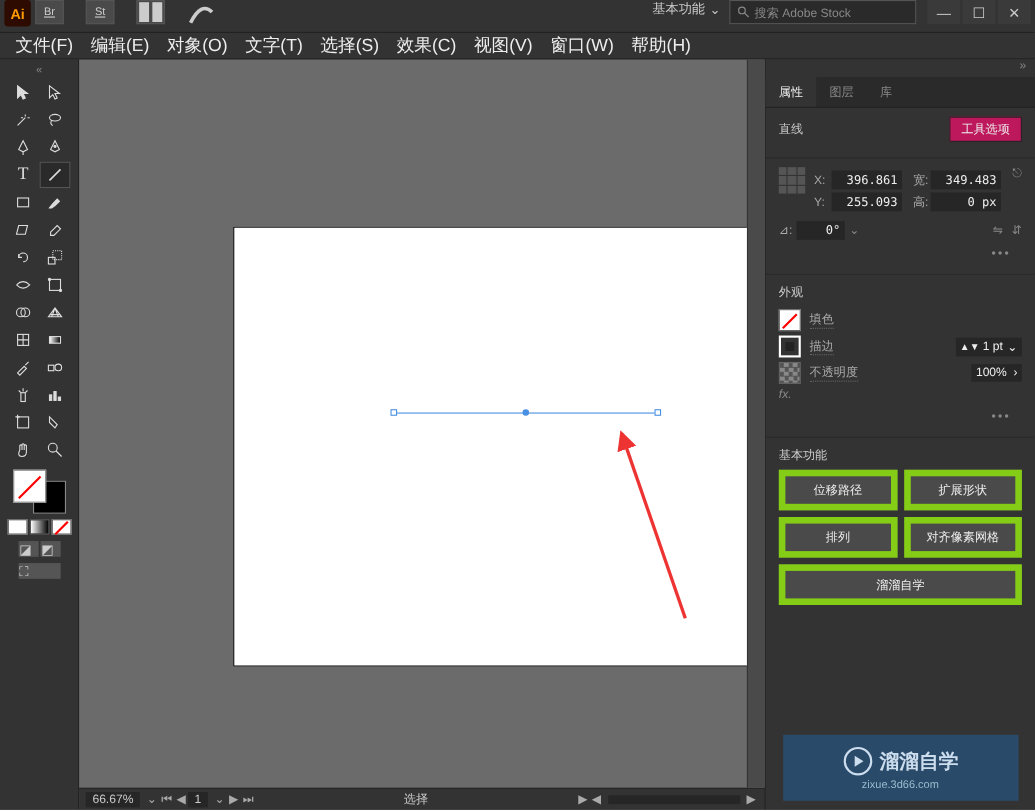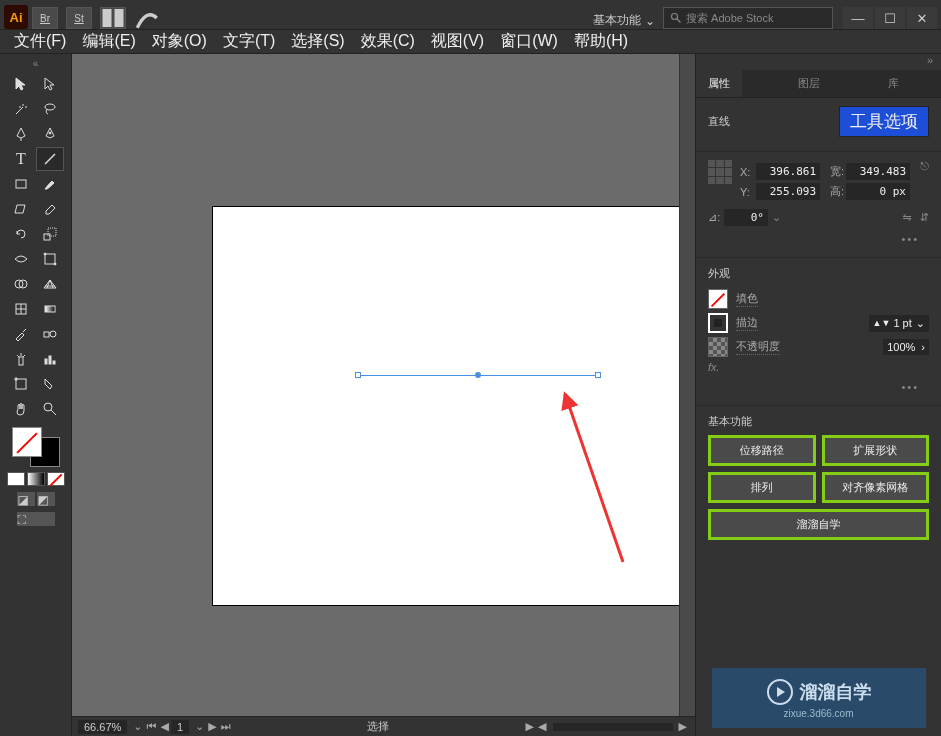--- a/index.html
+++ b/index.html
@@ -1,22 +1,22 @@
 <!DOCTYPE html>
 <html><head>
 <meta charset="utf-8">
 <style>
   * { box-sizing: border-box; margin: 0; padding: 0; font-family: "Microsoft YaHei", "SimSun", sans-serif; }
   body { background: #4a4a4a; width: 941px; height: 736px; overflow: hidden; color: #ccc; font-size: 12px; }
   .app { display: flex; flex-direction: column; height: 100%; background: #333; }
 
   
-  .titlebar { height: 30px; background: #333; display: flex; align-items: flex-end; padding: 0 4px; border-bottom: 1px solid #222; }
+  .titlebar { height: 30px; background: #333; display: flex; align-items: flex-start; padding: 0 4px; border-bottom: 1px solid #222; }
   .titlebar .ai-logo { width: 24px; height: 24px; background: #2d0b00; color: #ff9a00; font-weight: bold; font-size: 13px; display: flex; align-items: center; justify-content: center; border-radius: 3px; margin-right: 4px; }
-  .titlebar .tb-btn { width: 26px; height: 22px; background: #4a4a4a; margin-right: 8px; display: flex; align-items: center; justify-content: center; font-size: 10px; color: #ccc; border: 1px solid #555; text-decoration: underline; }
+  .titlebar .tb-btn { width: 26px; height: 22px; background: #4a4a4a; margin-right: 20px; display: flex; align-items: center; justify-content: center; font-size: 10px; color: #ccc; border: 1px solid #555; text-decoration: underline; }
   .titlebar .spacer { flex: 1; }
   .workspace-drop { font-size: 12px; color: #ccc; margin-right: 8px; display: flex; align-items: center; cursor: pointer; }
   .workspace-drop::after { content: " ⌄"; margin-left: 4px; }
   .searchbox { width: 170px; height: 22px; background: #2a2a2a; border: 1px solid #555; display: flex; align-items: center; padding: 0 6px; color: #888; font-size: 11px; }
   .searchbox svg { width: 12px; height: 12px; margin-right: 4px; fill: #888; }
   .winctrl { display: flex; margin-left: 8px; }
   .winctrl div { width: 30px; height: 22px; display: flex; align-items: center; justify-content: center; color: #ccc; font-size: 13px; background: #3a3a3a; margin-left: 2px; cursor: pointer; }
 
   
   .menubar { height: 24px; background: #333; display: flex; align-items: center; padding: 0 6px; border-bottom: 1px solid #222; }
@@ -60,41 +60,41 @@
   .arrow-anno { position:absolute; }
   .vscroll { width:16px; background:#4a4a4a; border-left:1px solid #333; }
   .statusbar { height:20px; background:#333; display:flex; align-items:center; font-size:11px; color:#ccc; padding:0 6px; border-top:1px solid #222; }
   .statusbar .zbox { background:#262626; padding:1px 6px; margin-right:4px; }
   .statusbar .navbtn { margin:0 2px; cursor:pointer; color:#aaa; }
   .statusbar .spacer { flex:1; }
 
   
   .rpanel { width:246px; background:#333; border-left:1px solid #222; display:flex; flex-direction:column; font-size:11px; color:#ccc; }
   .rpanel .panelcollapse { height:16px; text-align:right; padding-right:8px; color:#888; font-size:11px; }
-  .rptabs { display:flex; background:#2a2a2a; border-bottom:1px solid #222;gap:44px; }
+  .rptabs { display:flex; background:#2a2a2a; border-bottom:1px solid #222; }
   .rptabs .rtab { padding:6px 12px; color:#888; cursor:pointer; }
   .rptabs .rtab.active { background:#333; color:#eee; }
   .section { padding:8px 12px; border-bottom:1px solid #2a2a2a; }
   .sec-head { display:flex; justify-content:space-between; align-items:center; margin-bottom:6px; }
   .sec-title { color:#ccc; }
-  .btn { background:#1d4ed8; border:1px solid #222; padding:3px 10px; font-size:17px; color:#eee; cursor:pointer; }
+  .btn { background:#be185d; border:1px solid #222; padding:3px 10px; font-size:11px; color:#eee; cursor:pointer; }
   .trow { display:flex; align-items:center; margin:3px 0; }
   .trow .lbl { width:16px; color:#aaa; font-size:11px; }
   .trow .val { background:#262626; width:64px; padding:2px 4px; font-family:monospace; font-size:11px; color:#eee; text-align:right; }
   .ref-grid { width:24px; height:24px; display:grid; grid-template-columns:repeat(3,1fr); grid-template-rows:repeat(3,1fr); gap:1px; margin-right:8px; }
   .ref-grid div { background:#555; }
   .swatch-sm { width:20px; height:20px; border:1px solid #666; position:relative; display:inline-block; vertical-align:middle; }
   .swatch-sm.nonef::after { content:""; position:absolute; left:0; right:0; top:50%; border-top:2px solid red; transform:rotate(-45deg); }
   .swatch-sm.stroke { background:#222; box-shadow: inset 0 0 0 4px #333; border:2px solid #fff; }
   .swatch-sm.checker { background: repeating-conic-gradient(#888 0 25%, #555 0 50%) 0 0/8px 8px; }
   .appear-row { display:flex; align-items:center; margin:4px 0; }
   .appear-row .alabel { margin-left:8px; color:#aaa; border-bottom:1px dotted #666; }
   .spinbox { margin-left:auto; background:#262626; padding:2px 4px; font-family:monospace; font-size:11px; color:#eee; display:flex; align-items:center; }
   .qa-grid { display:grid; grid-template-columns:1fr 1fr; gap:6px; margin-top:6px; }
-  .qa-btn { background:#4a4a4a; border:3px solid #84cc16; padding:5px 14px; text-align:center; font-size:11px; color:#eee; cursor:pointer; }
+  .qa-btn { background:#4a4a4a; border:6px solid #84cc16; padding:5px 14px; text-align:center; font-size:11px; color:#eee; cursor:pointer; }
   .qa-full { grid-column:1/3; }
   .watermark { margin:20px auto 8px; width:214px; height:60px; background:#2a4a6a; display:flex; align-items:center; justify-content:center; color:#cde; font-size:14px; }
   .watermark .sub { font-size:10px; color:#9bc; margin-top:2px; }
   .more-dots { text-align:right; padding:4px 10px; color:#888; letter-spacing:2px; }
 </style>
 </head>
 <body>
 
 <div class="app">
 

